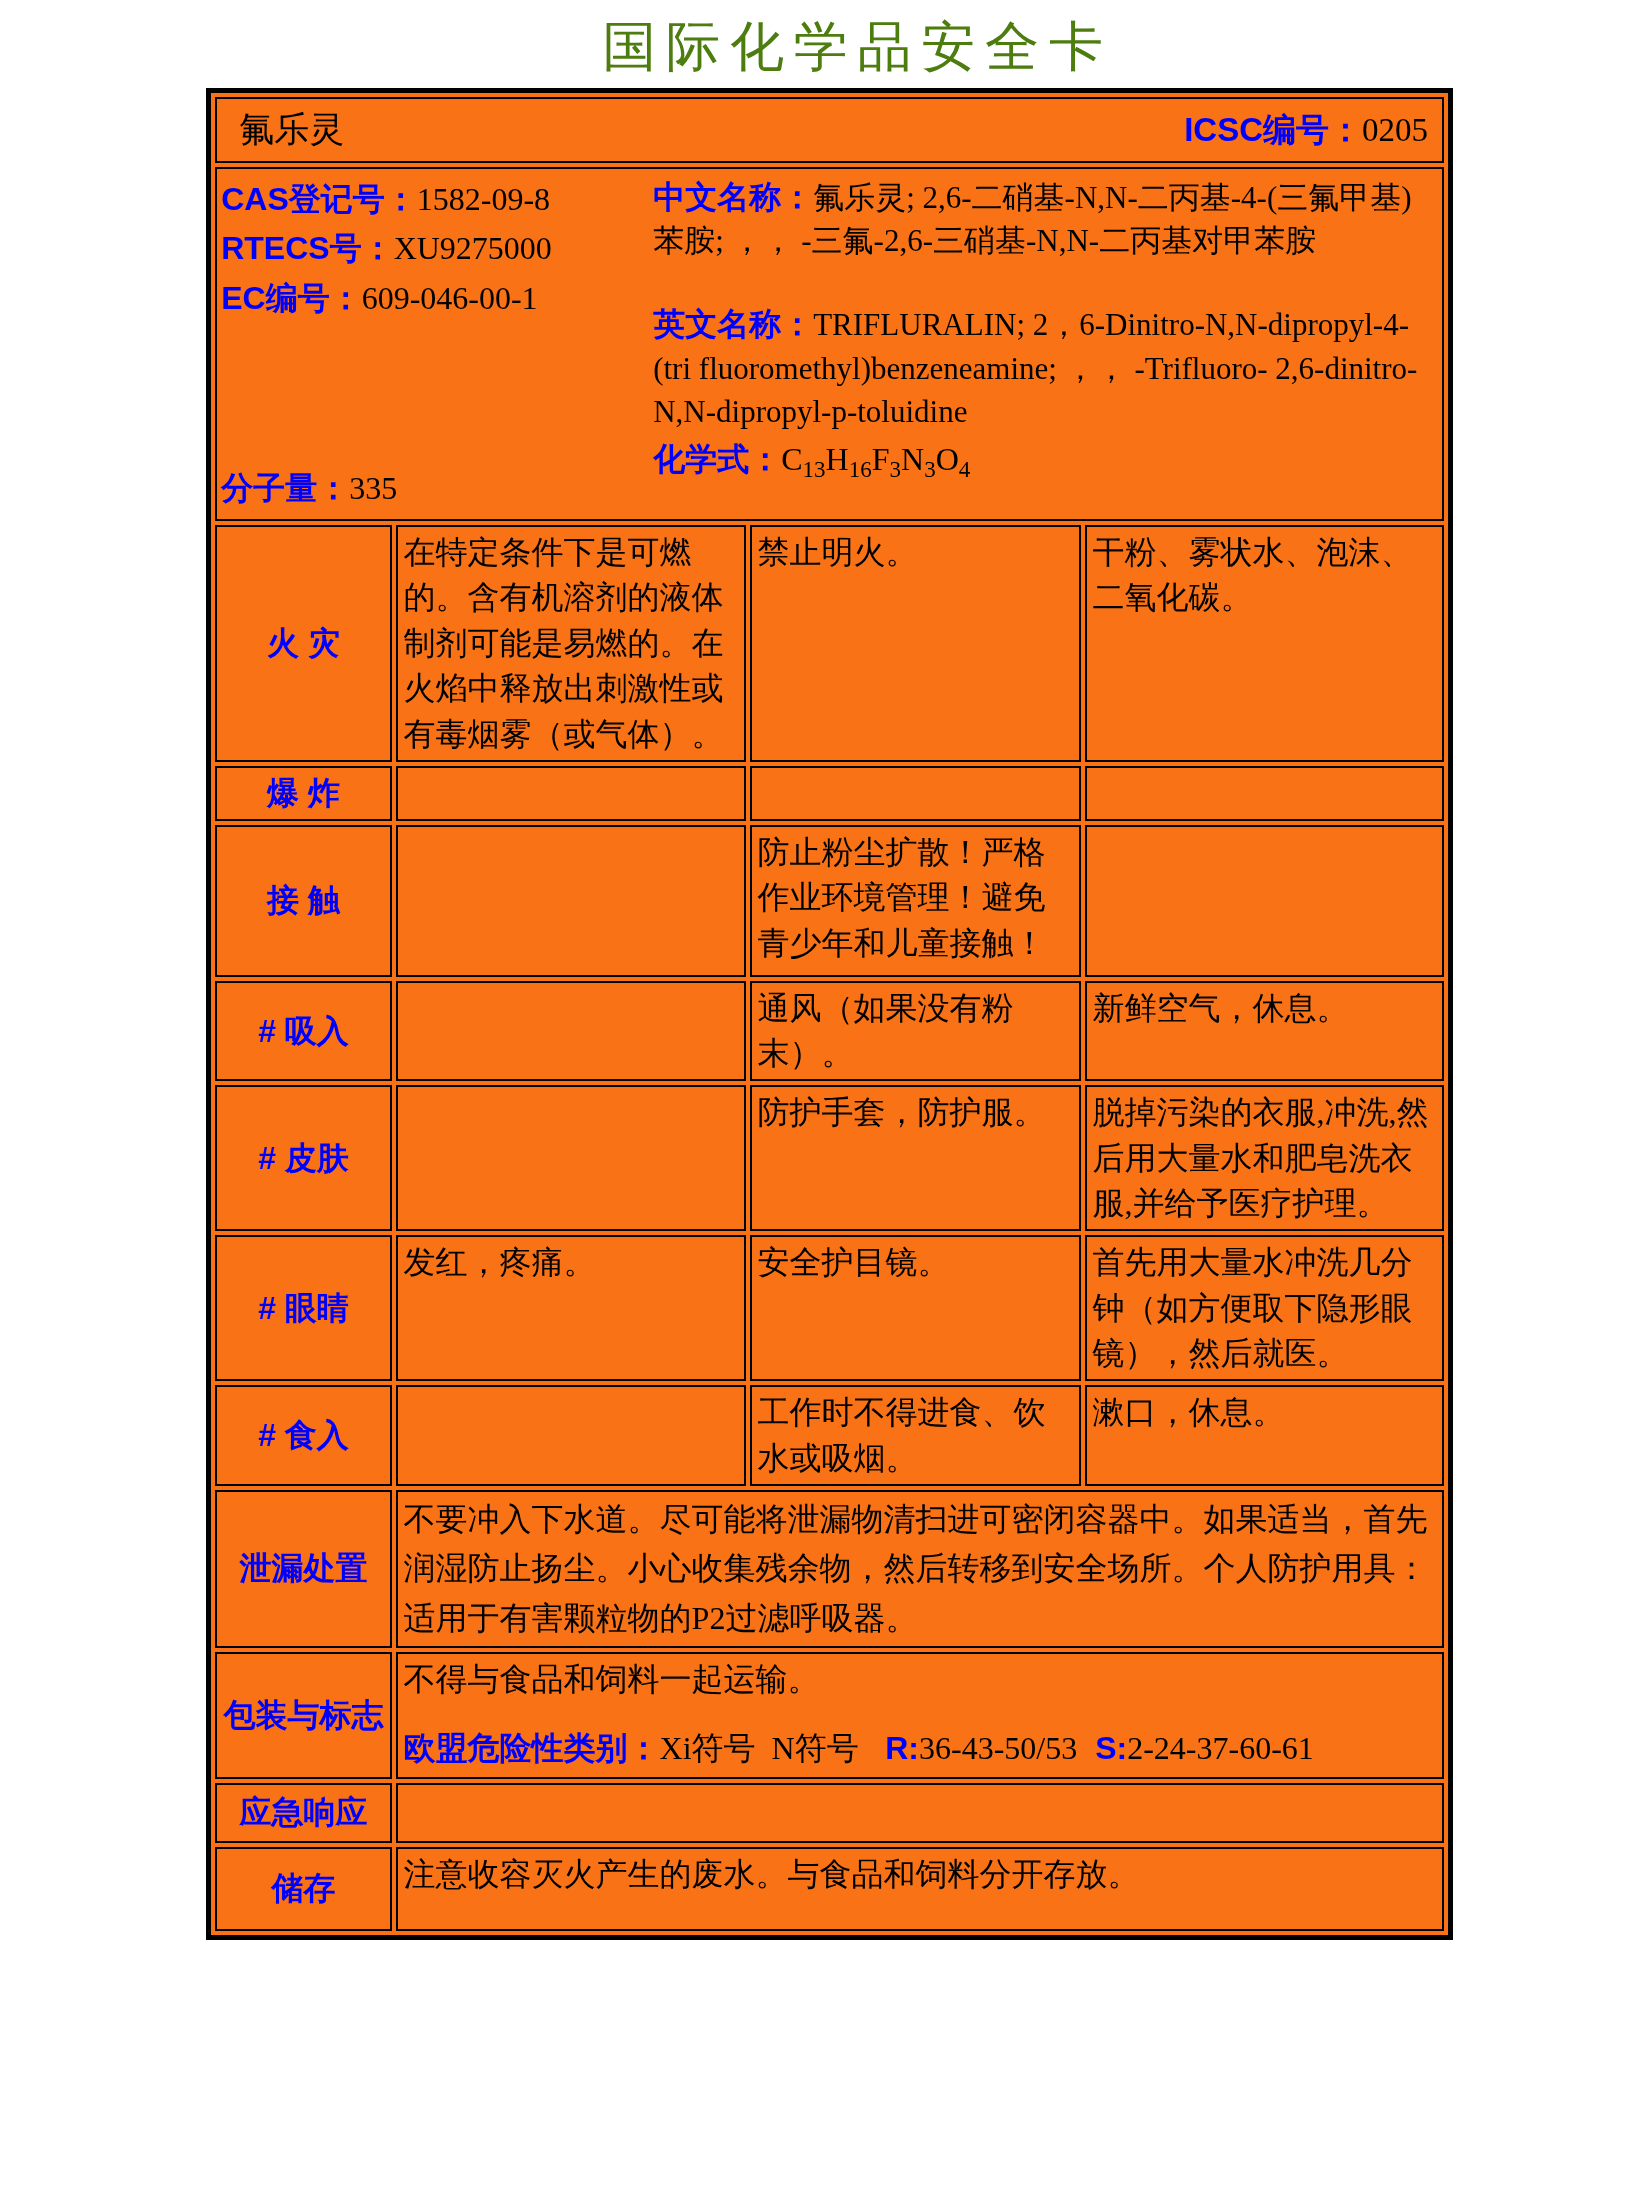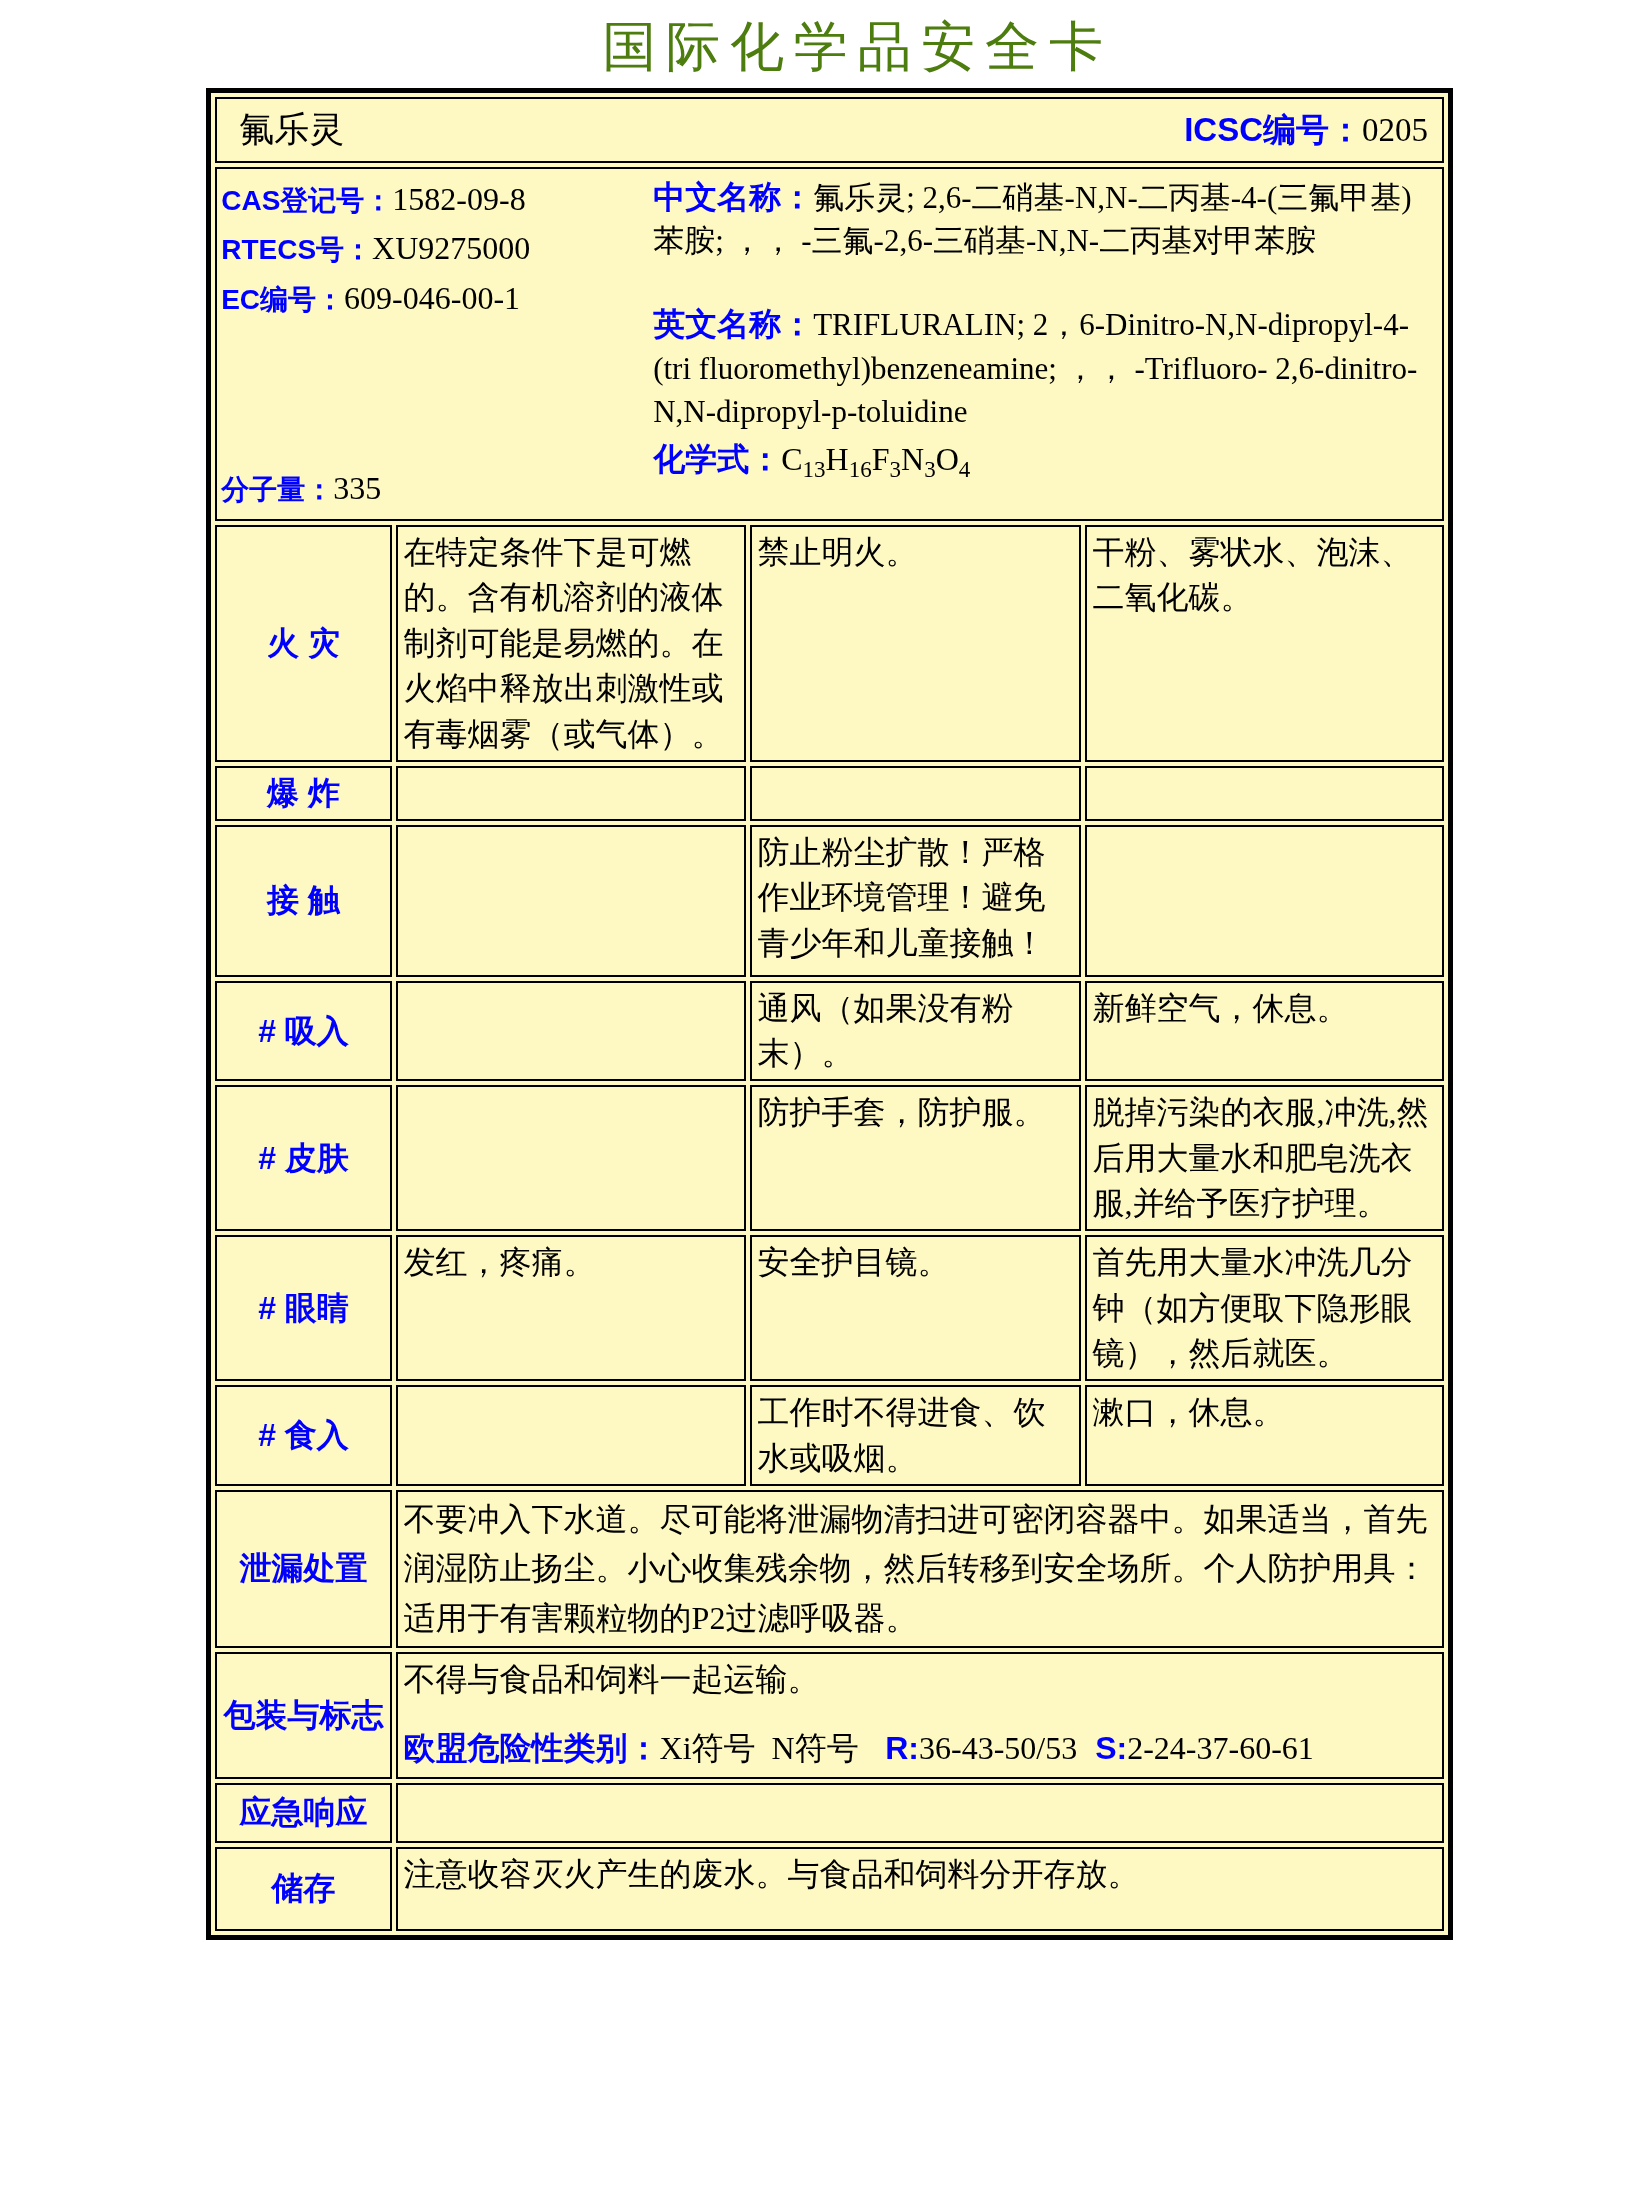--- a/index.html
+++ b/index.html
@@ -10,21 +10,21 @@
   .page-title{
     position:absolute;top:11px;left:0;width:100%;
     text-align:center;font-size:54px;font-weight:normal;color:#4d7c0f;
     letter-spacing:9.8px;font-family:"Liberation Serif",serif;
     white-space:nowrap;
     margin-left:34px;
   }
   table.card{
     position:absolute;left:206px;top:88px;width:1247px;
     border-collapse:separate;border-spacing:4.2px;
-    border:5.6px solid #000;table-layout:fixed;background:#fef9c3;
+    border:5.6px solid #000;table-layout:fixed;background:#f97316;
   }
   td{
     border:2.1px solid #000;box-sizing:border-box;
     padding:2.8px 5.6px;vertical-align:top;
     font-size:32px;line-height:1.42;color:#000;
     overflow:hidden;
   }
   .lbl{
     color:#0000ff;font-weight:bold;
     font-family:"Liberation Sans",sans-serif;
@@ -32,21 +32,21 @@
   
   td.hdr-cell{vertical-align:middle;}
   .hdr-flex{display:flex;justify-content:space-between;align-items:baseline;padding:0 8.4px 0 16.7px;}
   .hdr-name{font-size:35px;}
   .hdr-icsc .lbl{font-size:33px;}
   .hdr-icsc{font-size:33px;white-space:nowrap;}
   
   td.info-cell{padding:5.6px 4.2px;}
   .info-flex{display:flex;height:339px;}
   .id-col{width:432px;display:flex;flex-direction:column;font-size:32px;line-height:1.55;}
-  .id-col .lbl{font-size:28px;}
+  .id-col .lbl{font-size:32px;}
   .mw-line{margin-top:auto;}
   .names-col{flex:1;display:flex;flex-direction:column;font-size:31px;line-height:1.4;}
   .names-col .lbl{font-size:32px;}
   .cn-para{margin:0 0 39px 0;}
   .en-para{margin:0;}
   .formula-line{margin-top:auto;font-size:32px;}
   .formula-line sub{font-size:72%;line-height:0;}
   
   td.th-cell{
     vertical-align:middle;text-align:center;

